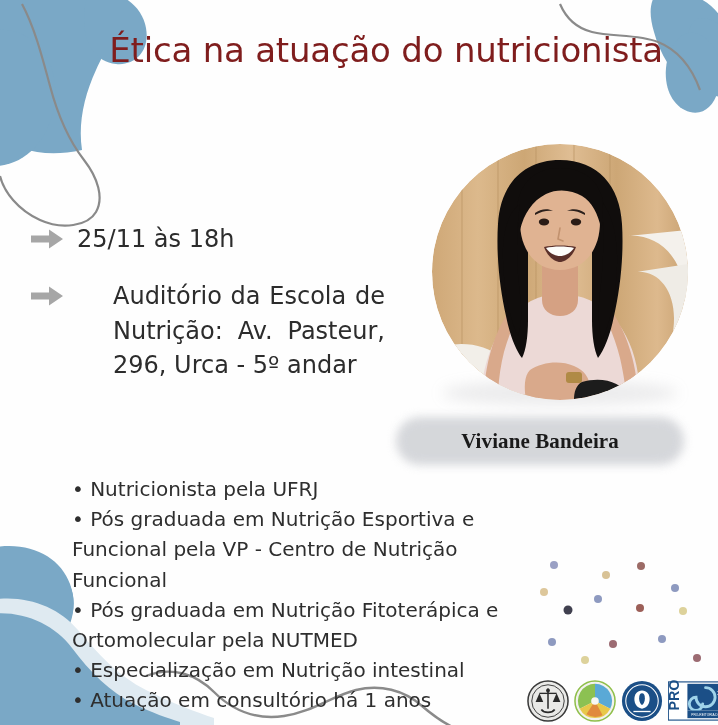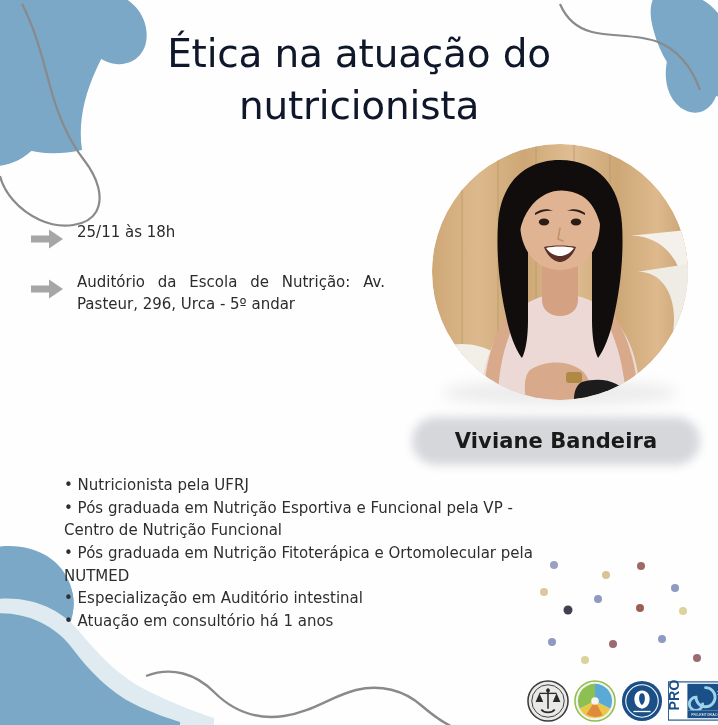--- a/index.html
+++ b/index.html
@@ -18,25 +18,25 @@
   }
   #deco-layer { position: absolute; inset: 0; z-index: 0; }
   #deco-layer svg { display: block; width: 718px; height: 725px; }
 
   
   .title {
     position: absolute;
     top: 28px;
     left: 55px;
     width: 608px;
-    text-align: center;
-    font-size: 39px;
+    text-align: right;
+    font-size: 34px;
     line-height: 1.33;
     font-weight: 400;
-    color: #0f172a;
+    color: #7f1d1d;
     letter-spacing: -0.2px;
     z-index: 5;
   }
 
   
   .info-block {
     position: absolute;
     top: 222px;
     left: 30px;
     width: 355px;
@@ -49,27 +49,28 @@
   }
   .arrow-icon {
     flex: 0 0 auto;
     width: 34px;
     height: 22px;
     margin-top: 6px;
     margin-right: 13px;
   }
   .arrow-icon svg { display: block; width: 34px; height: 22px; }
   .info-text {
-    font-size: 15px;
+    font-size: 24px;
     line-height: 1.45;
     color: #2c2c2c;
   }
   .info-text.justify {
     text-align: justify;
     text-align-last: left;
+    margin-left: 36px;
   }
 
   
   .portrait-wrap {
     position: absolute;
     left: 432px;
     top: 144px;
     width: 256px;
     height: 256px;
     z-index: 6;
@@ -88,25 +89,26 @@
     position: absolute;
     inset: 0;
     border-radius: 50%;
     overflow: hidden;
   }
   .portrait svg { display: block; width: 256px; height: 256px; }
 
   
   .name-badge {
     position: absolute;
-    left: 412px;
+    left: 396px;
     top: 417px;
     width: 288px;
     height: 48px;
     z-index: 7;
+    font-family: Liberation Serif, serif;
   }
   .name-badge-bg {
     position: absolute;
     inset: 0;
     border-radius: 24px;
     background: #d2d4d8;
     filter: blur(5px);
     opacity: 0.92;
   }
   .name-badge-text {
@@ -117,25 +119,25 @@
     justify-content: center;
     font-size: 21px;
     font-weight: bold;
     color: #1a1a1a;
     letter-spacing: 0.1px;
   }
 
   
   .credentials {
     position: absolute;
-    left: 64px;
+    left: 72px;
     top: 474px;
     width: 470px;
     z-index: 5;
-    font-size: 15px;
+    font-size: 20px;
     line-height: 1.51;
     color: #2e2e2e;
   }
   .credentials .cred-item { display: block; }
 
   
   #confetti { position: absolute; left: 530px; top: 552px; width: 190px; height: 115px; z-index: 4; }
   #confetti svg { display: block; }
 
   
@@ -319,21 +321,21 @@
 
   <div class="name-badge">
     <div class="name-badge-bg"></div>
     <div class="name-badge-text">Viviane Bandeira</div>
   </div>
 
   <div class="credentials">
     <span class="cred-item">• Nutricionista pela UFRJ</span>
     <span class="cred-item">• Pós graduada em Nutrição Esportiva e Funcional pela VP - Centro de Nutrição Funcional</span>
     <span class="cred-item">• Pós graduada em Nutrição Fitoterápica e Ortomolecular pela NUTMED</span>
-    <span class="cred-item">• Especialização em Auditório intestinal</span>
+    <span class="cred-item">• Especialização em Nutrição intestinal</span>
     <span class="cred-item">• Atuação em consultório há 1 anos</span>
   </div>
 
   <div id="confetti">
     <svg id="confetti-svg" viewBox="0 0 190 115" width="190" height="115" xmlns="http://www.w3.org/2000/svg">
         <circle cx="24" cy="13" r="4" fill="#9aa0c4"></circle>
         <circle cx="76" cy="23" r="4" fill="#d8c296"></circle>
         <circle cx="111" cy="14" r="4" fill="#9c6b66"></circle>
         <circle cx="14" cy="40" r="4" fill="#ddc79b"></circle>
         <circle cx="145" cy="36" r="4" fill="#8e9ac0"></circle>

